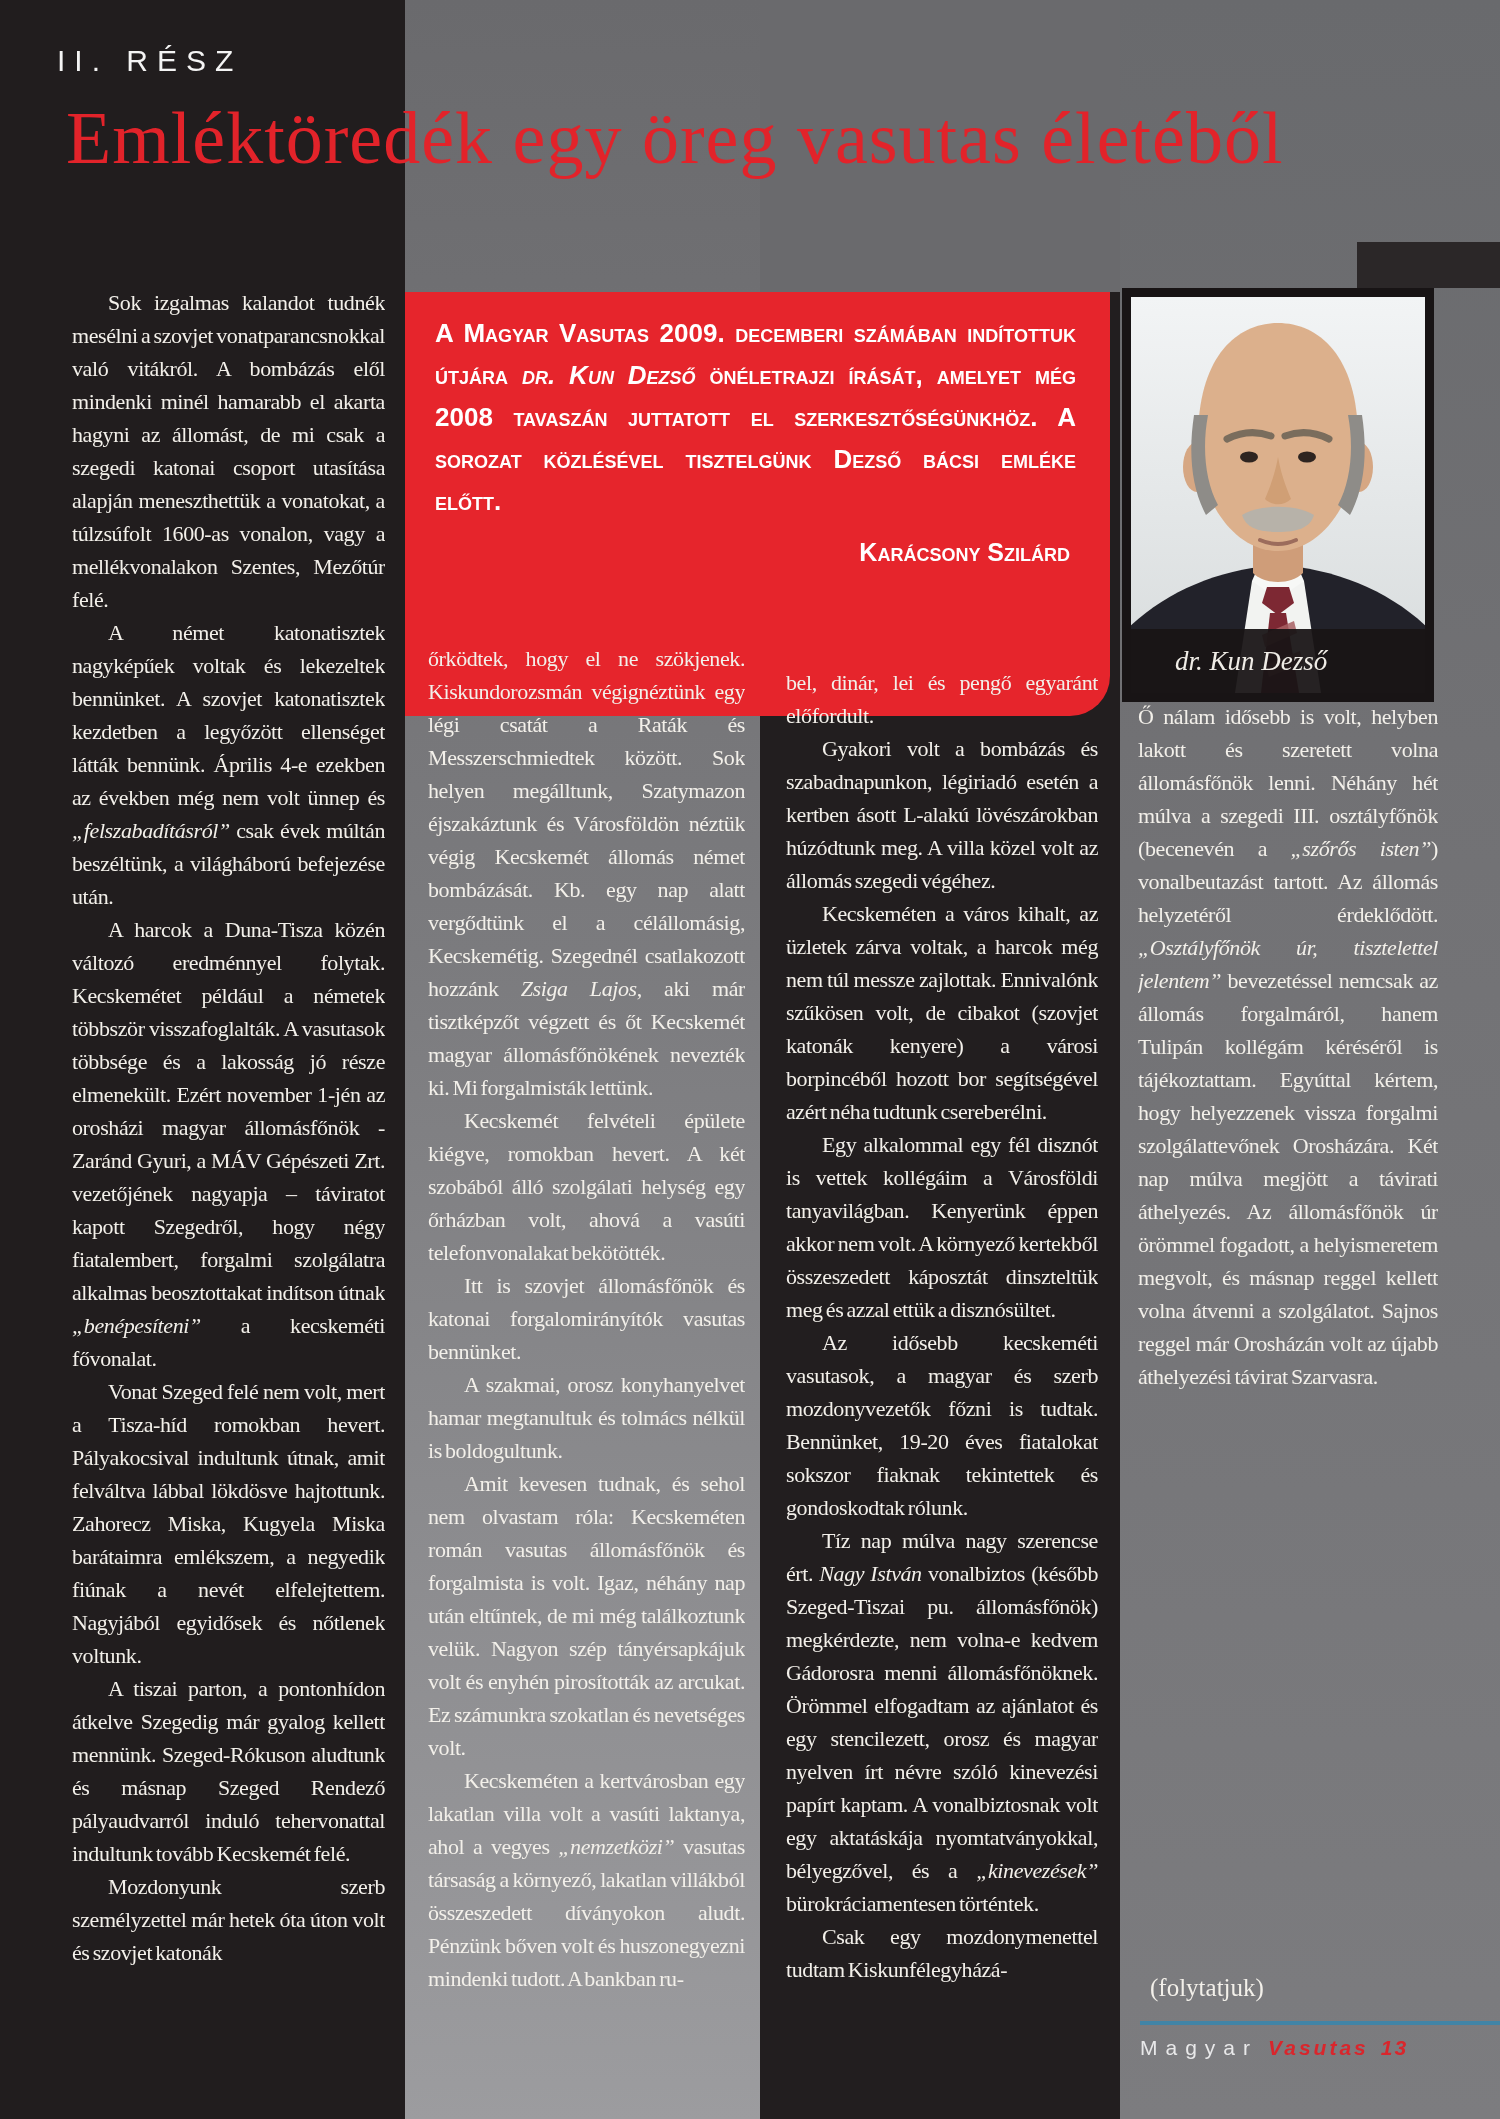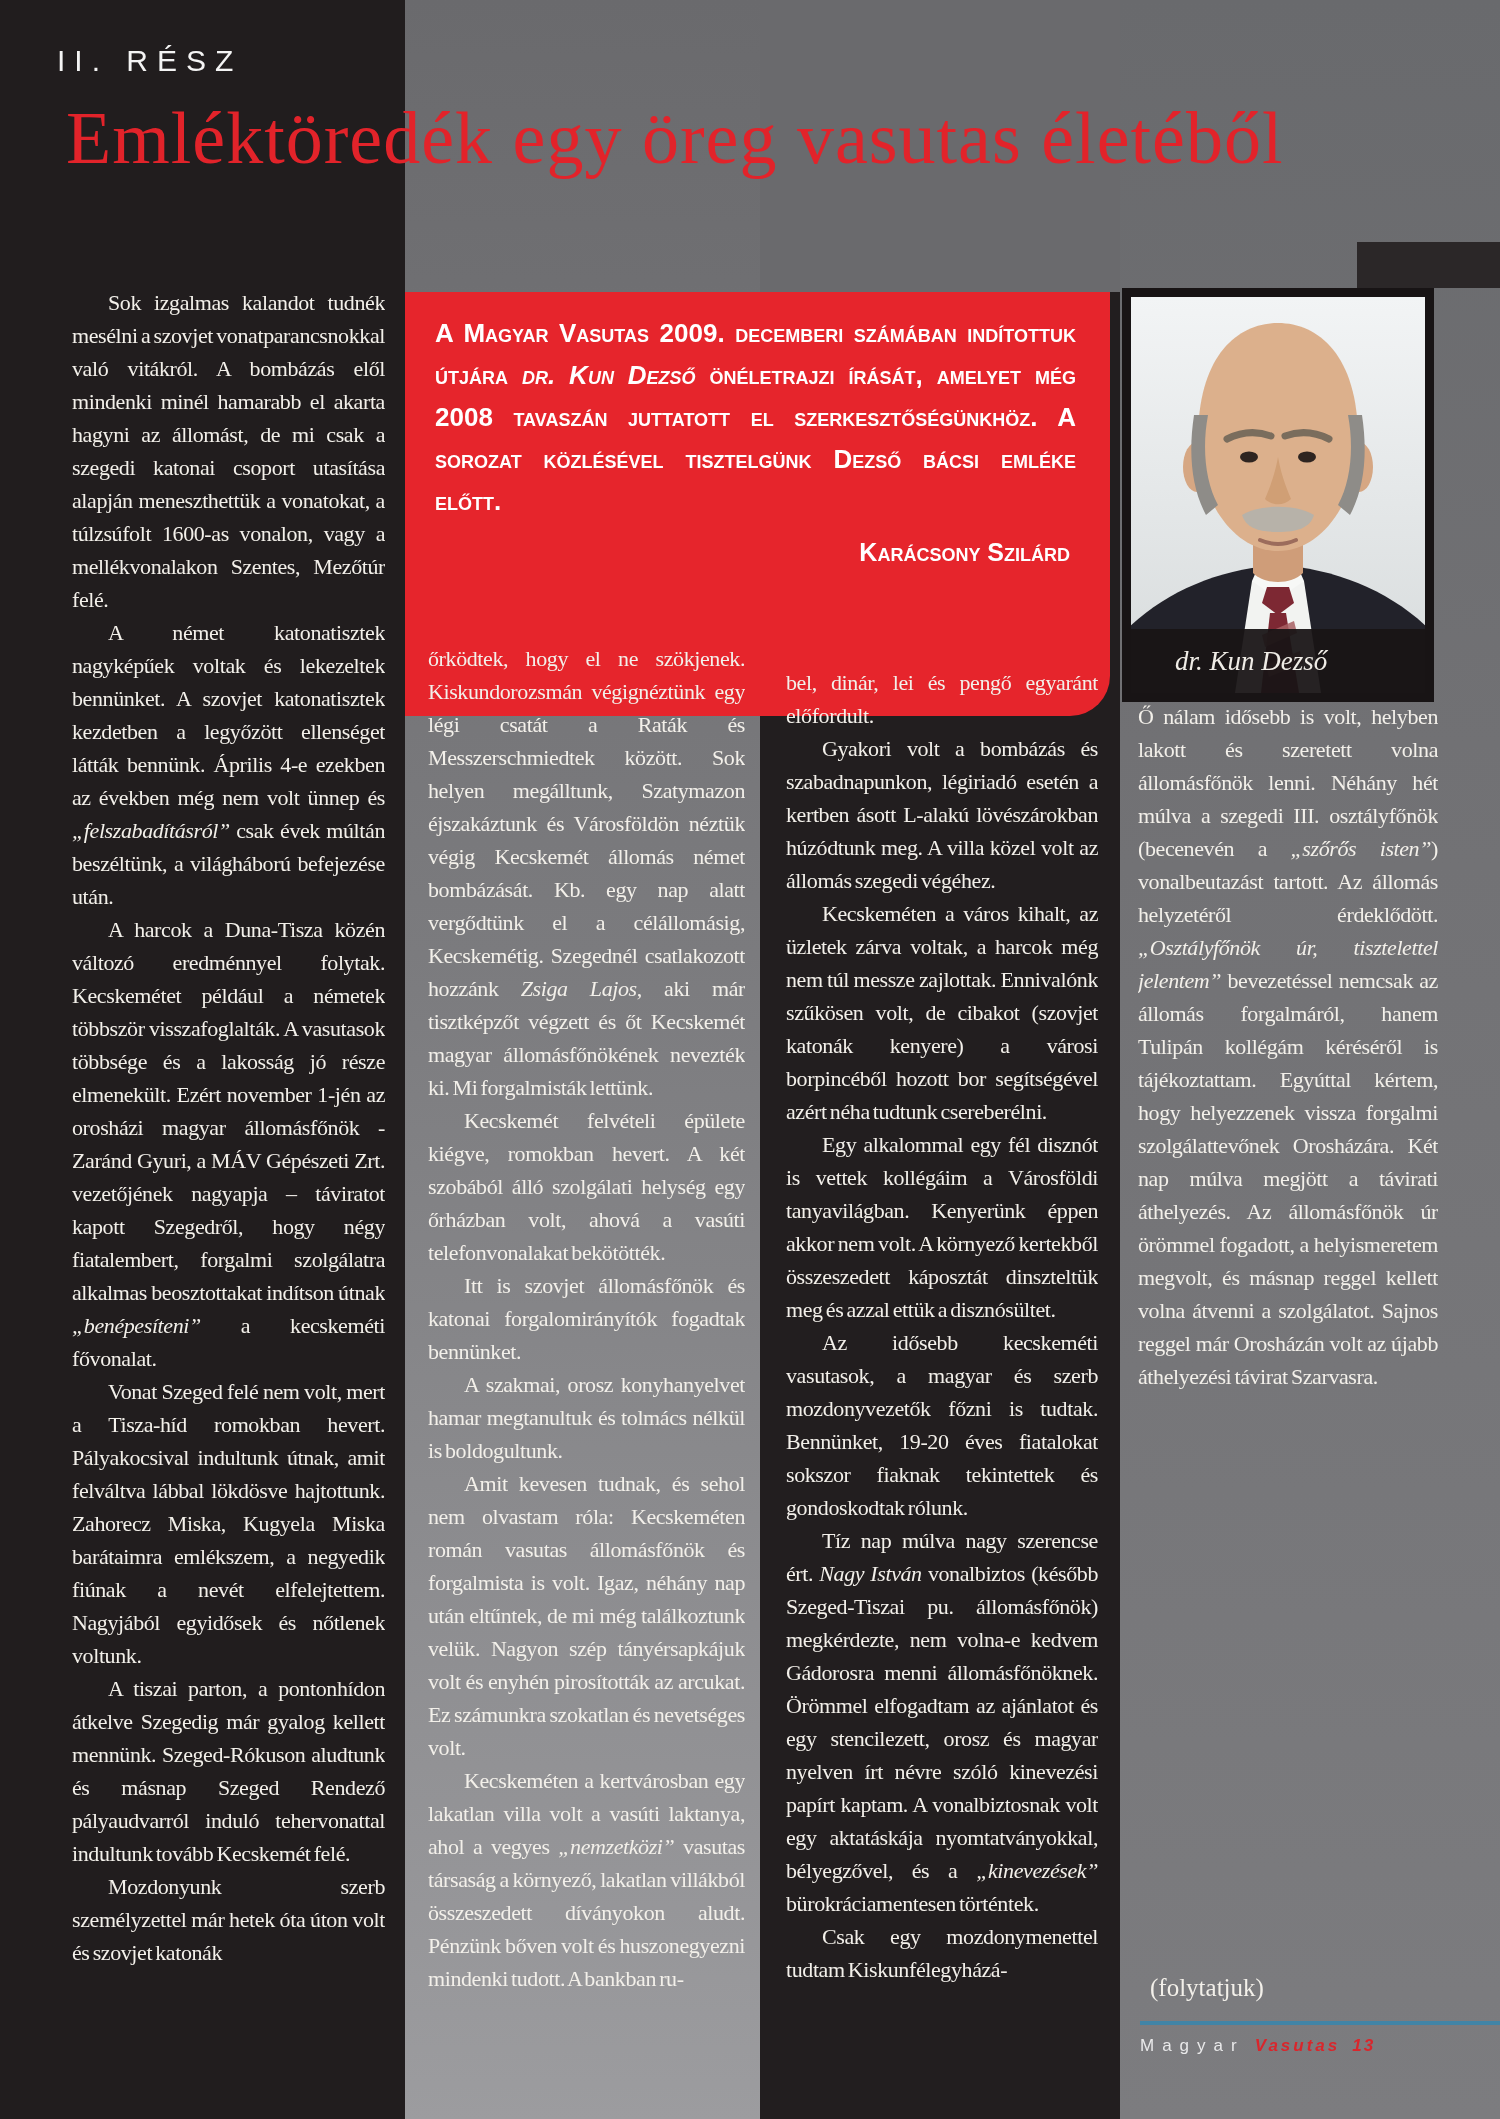--- a/index.html
+++ b/index.html
@@ -77,21 +77,21 @@
     color:#f3f0ea; font-size:25px;
   }
 
   
   #footer-rule {
     position:absolute; left:1140px; top:2021px; width:360px; height:4px;
     background:#4184a6;
   }
   #footer-text {
     position:absolute; left:1140px; top:2036px; width:295px;
-    font-family:"Liberation Sans", sans-serif; font-size:17px;
+    font-family:"Liberation Sans", sans-serif; font-size:21px;
     display:flex; align-items:flex-end;
   }
   #footer-brand-white { color:#e9e9ea; letter-spacing:8px; }
   #footer-brand-red   { color:#d9262c; font-weight:bold; font-style:italic;
                         letter-spacing:3px; margin-left:10px; }
   #footer-page-number { color:#d9262c; font-weight:bold; font-style:italic;
                         letter-spacing:2px; margin-left:12px; }
 </style>
 </head>
 <body>
@@ -165,21 +165,21 @@
       <p>Sok izgalmas kalandot tudnék mesélni a szovjet vonatparancsnokkal való vitákról. A bombázás elől mindenki minél hamarabb el akarta hagyni az állomást, de mi csak a szegedi katonai csoport utasítása alapján meneszthettük a vonatokat, a túlzsúfolt 1600-as vonalon, vagy a mellékvonalakon Szentes, Mezőtúr felé.</p>
       <p>A német katonatisztek nagyképűek voltak és lekezeltek bennünket. A szovjet katonatisztek kezdetben a legyőzött ellenséget látták bennünk. Április 4-e ezekben az években még nem volt ünnep és <i>„felszabadításról”</i> csak évek múltán beszéltünk, a világháború befejezése után.</p>
       <p>A harcok a Duna-Tisza közén változó eredménnyel folytak. Kecskemétet például a németek többször visszafoglalták. A vasutasok többsége és a lakosság jó része elmenekült. Ezért november 1-jén az orosházi magyar állomásfőnök - Zaránd Gyuri, a MÁV Gépészeti Zrt. vezetőjének nagyapja – táviratot kapott Szegedről, hogy négy fiatalembert, forgalmi szolgálatra alkalmas beosztottakat indítson útnak <i>„benépesíteni”</i> a kecskeméti fővonalat.</p>
       <p>Vonat Szeged felé nem volt, mert a Tisza-híd romokban hevert. Pályakocsival indultunk útnak, amit felváltva lábbal lökdösve hajtottunk. Zahorecz Miska, Kugyela Miska barátaimra emlékszem, a negyedik fiúnak a nevét elfelejtettem. Nagyjából egyidősek és nőtlenek voltunk.</p>
       <p>A tiszai parton, a pontonhídon átkelve Szegedig már gyalog kellett mennünk. Szeged-Rókuson aludtunk és másnap Szeged Rendező pályaudvarról induló tehervonattal indultunk tovább Kecskemét felé.</p>
       <p>Mozdonyunk szerb személyzettel már hetek óta úton volt és szovjet katonák</p>
     </div>
   <div id="col2" class="text-col cont">
       <p>őrködtek, hogy el ne szökjenek. Kiskundorozsmán végignéztünk egy légi csatát a Raták és Messzerschmiedtek között. Sok helyen megálltunk, Szatymazon éjszakáztunk és Városföldön néztük végig Kecskemét állomás német bombázását. Kb. egy nap alatt vergődtünk el a célállomásig, Kecskemétig. Szegednél csatlakozott hozzánk <i>Zsiga Lajos</i>, aki már tisztképzőt végzett és őt Kecskemét magyar állomásfőnökének nevezték ki. Mi forgalmisták lettünk.</p>
       <p>Kecskemét felvételi épülete kiégve, romokban hevert. A két szobából álló szolgálati helység egy őrházban volt, ahová a vasúti telefonvonalakat bekötötték.</p>
-      <p>Itt is szovjet állomásfőnök és katonai forgalomirányítók fogadtak bennünket.</p>
+      <p>Itt is szovjet állomásfőnök és katonai forgalomirányítók vasutas bennünket.</p>
       <p>A szakmai, orosz konyhanyelvet hamar megtanultuk és tolmács nélkül is boldogultunk.</p>
       <p>Amit kevesen tudnak, és sehol nem olvastam róla: Kecskeméten román vasutas állomásfőnök és forgalmista is volt. Igaz, néhány nap után eltűntek, de mi még találkoztunk velük. Nagyon szép tányérsapkájuk volt és enyhén pirosították az arcukat. Ez számunkra szokatlan és nevetséges volt.</p>
       <p>Kecskeméten a kertvárosban egy lakatlan villa volt a vasúti laktanya, ahol a vegyes <i>„nemzetközi”</i> vasutas társaság a környező, lakatlan villákból összeszedett díványokon aludt. Pénzünk bőven volt és huszonegyezni mindenki tudott. A bankban ru-</p>
     </div>
   <div id="col3" class="text-col cont">
       <p>bel, dinár, lei és pengő egyaránt előfordult.</p>
       <p>Gyakori volt a bombázás és szabadnapunkon, légiriadó esetén a kertben ásott L-alakú lövészárokban húzódtunk meg. A villa közel volt az állomás szegedi végéhez.</p>
       <p>Kecskeméten a város kihalt, az üzletek zárva voltak, a harcok még nem túl messze zajlottak. Ennivalónk szűkösen volt, de cibakot (szovjet katonák kenyere) a városi borpincéből hozott bor segítségével azért néha tudtunk csereberélni.</p>
       <p>Egy alkalommal egy fél disznót is vettek kollégáim a Városföldi tanyavilágban. Kenyerünk éppen akkor nem volt. A környező kertekből összeszedett káposztát dinszteltük meg és azzal ettük a disznósültet.</p>
       <p>Az idősebb kecskeméti vasutasok, a magyar és szerb mozdonyvezetők főzni is tudtak. Bennünket, 19-20 éves fiatalokat sokszor fiaknak tekintettek és gondoskodtak rólunk.</p>

